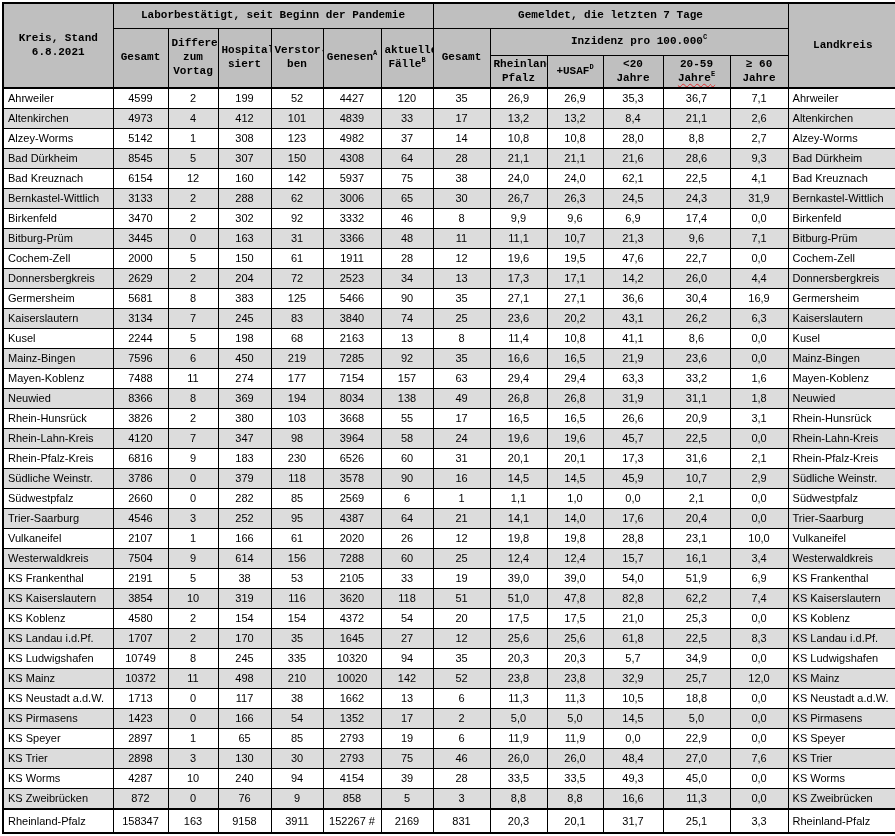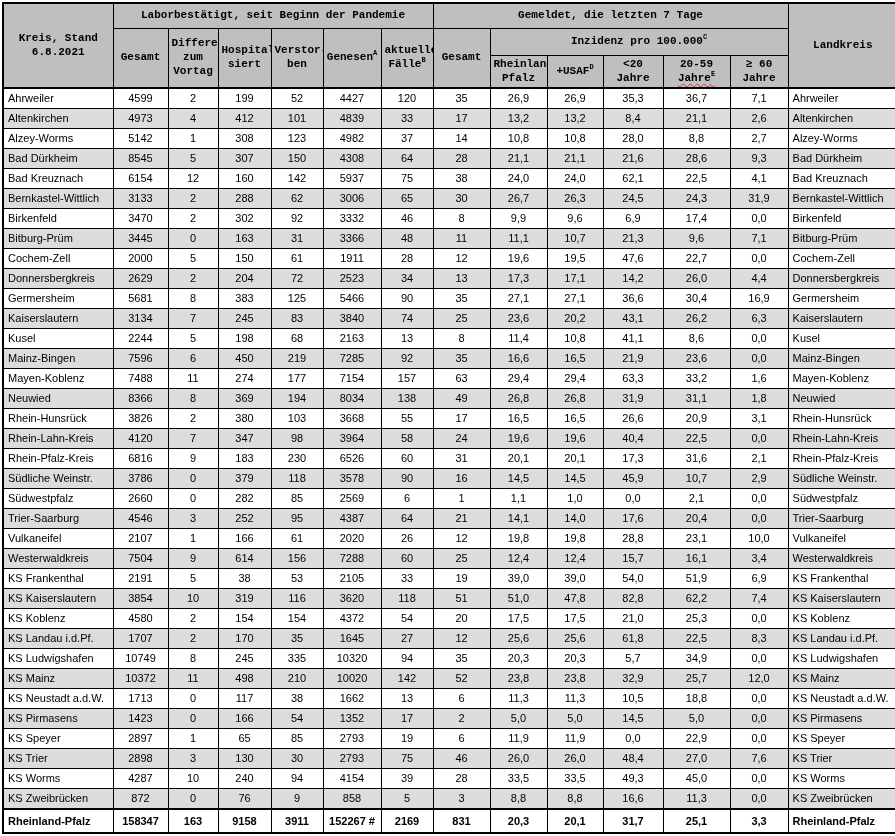--- a/index.html
+++ b/index.html
@@ -8,21 +8,21 @@
         border:2px solid #000;font-size:11px;}
   th,td{border:1px solid #000;padding:0 3px;text-align:center;vertical-align:middle;overflow:hidden;}
   thead th{background:#bfbfbf;font-weight:bold;white-space:pre-line;line-height:1.25;font-family:Liberation Mono, monospace;}
   thead tr.h1 th{height:24px;}
   thead tr.h2 th{height:26px;}
   thead tr.h3 th{height:31px;}
   thead{border-bottom:2px solid #000;}
   tbody td{height:19px;line-height:19px;white-space:nowrap;}
   td.name{text-align:left;padding-left:4px;}
   tr.stripe td{background:#dcdcdc;}
-  tr.total td{font-weight:bold;border-top:2px solid #000;height:22px;}
+  tr.total td{font-weight:normal;border-top:2px solid #000;height:22px;}
   sup{font-size:7px;font-weight:bold;line-height:0;vertical-align:super;}
   .squiggle{text-decoration:underline;text-decoration-style:wavy;
             text-decoration-color:#e03030;text-decoration-thickness:1px;
             text-underline-offset:2px;}
 </style>
 </head>
 <body>
 
 <table>
   <colgroup>
@@ -350,21 +350,21 @@
         <td class="name">Rhein-Lahn-Kreis</td>
         <td>4120</td>
         <td>7</td>
         <td>347</td>
         <td>98</td>
         <td>3964</td>
         <td>58</td>
         <td>24</td>
         <td>19,6</td>
         <td>19,6</td>
-        <td>40,4</td>
+        <td>45,7</td>
         <td>22,5</td>
         <td>0,0</td>
         <td class="name">Rhein-Lahn-Kreis</td>
       </tr>
       <tr>
         <td class="name">Rhein-Pfalz-Kreis</td>
         <td>6816</td>
         <td>9</td>
         <td>183</td>
         <td>230</td>

